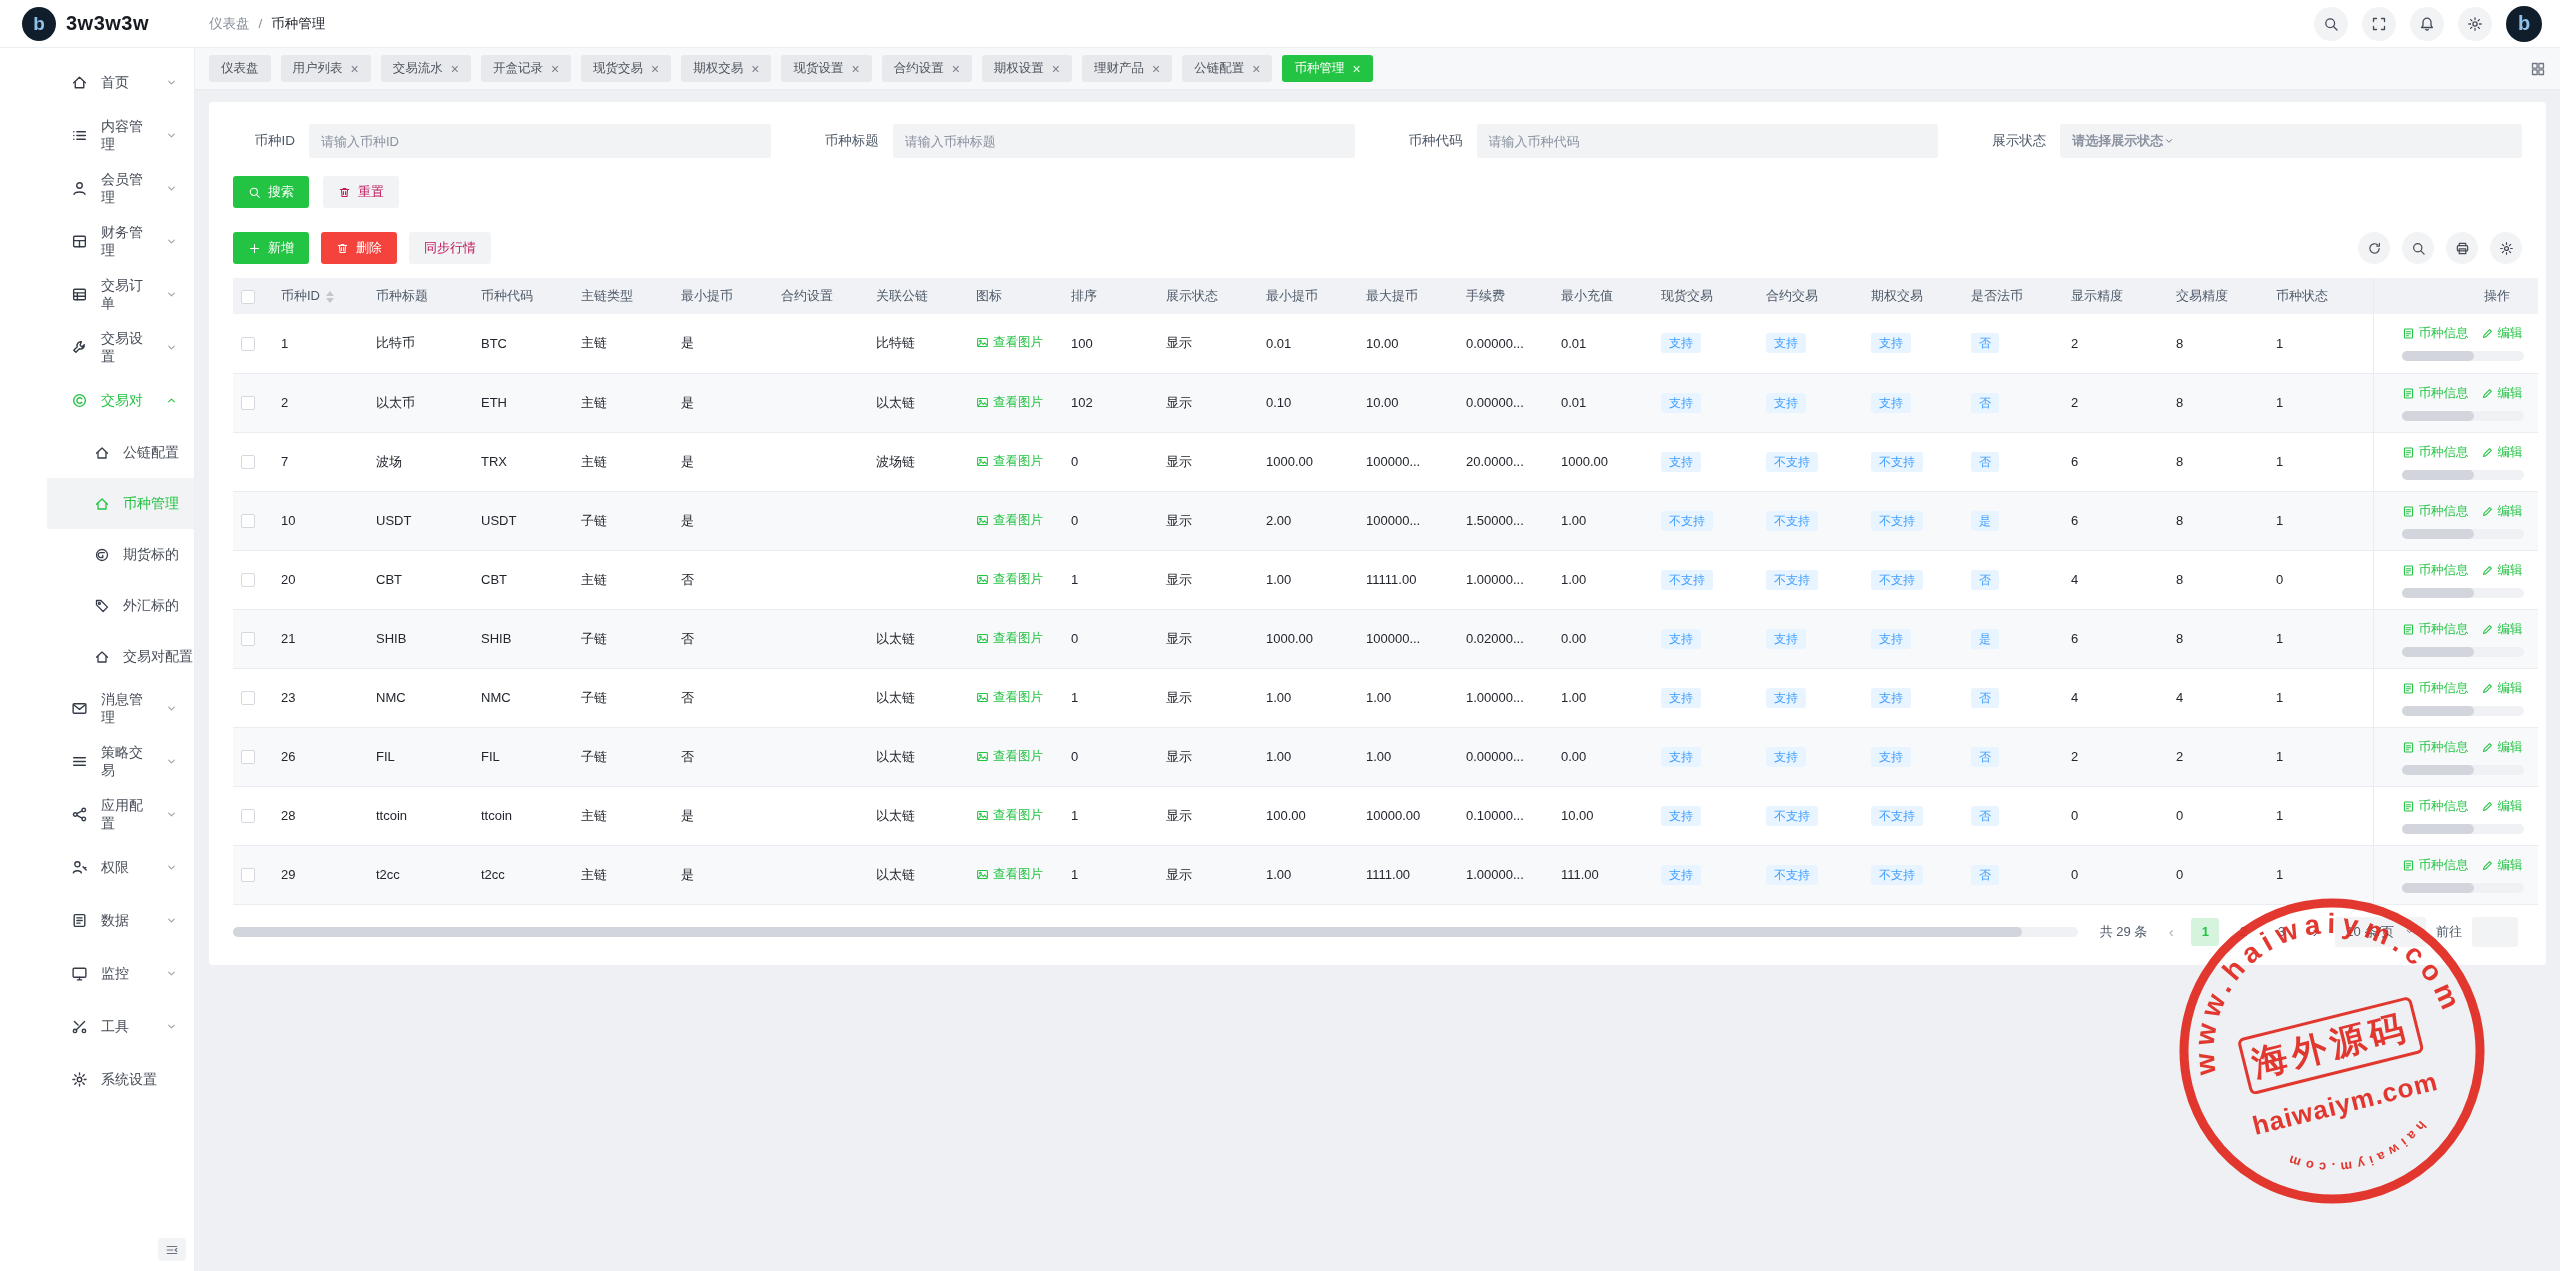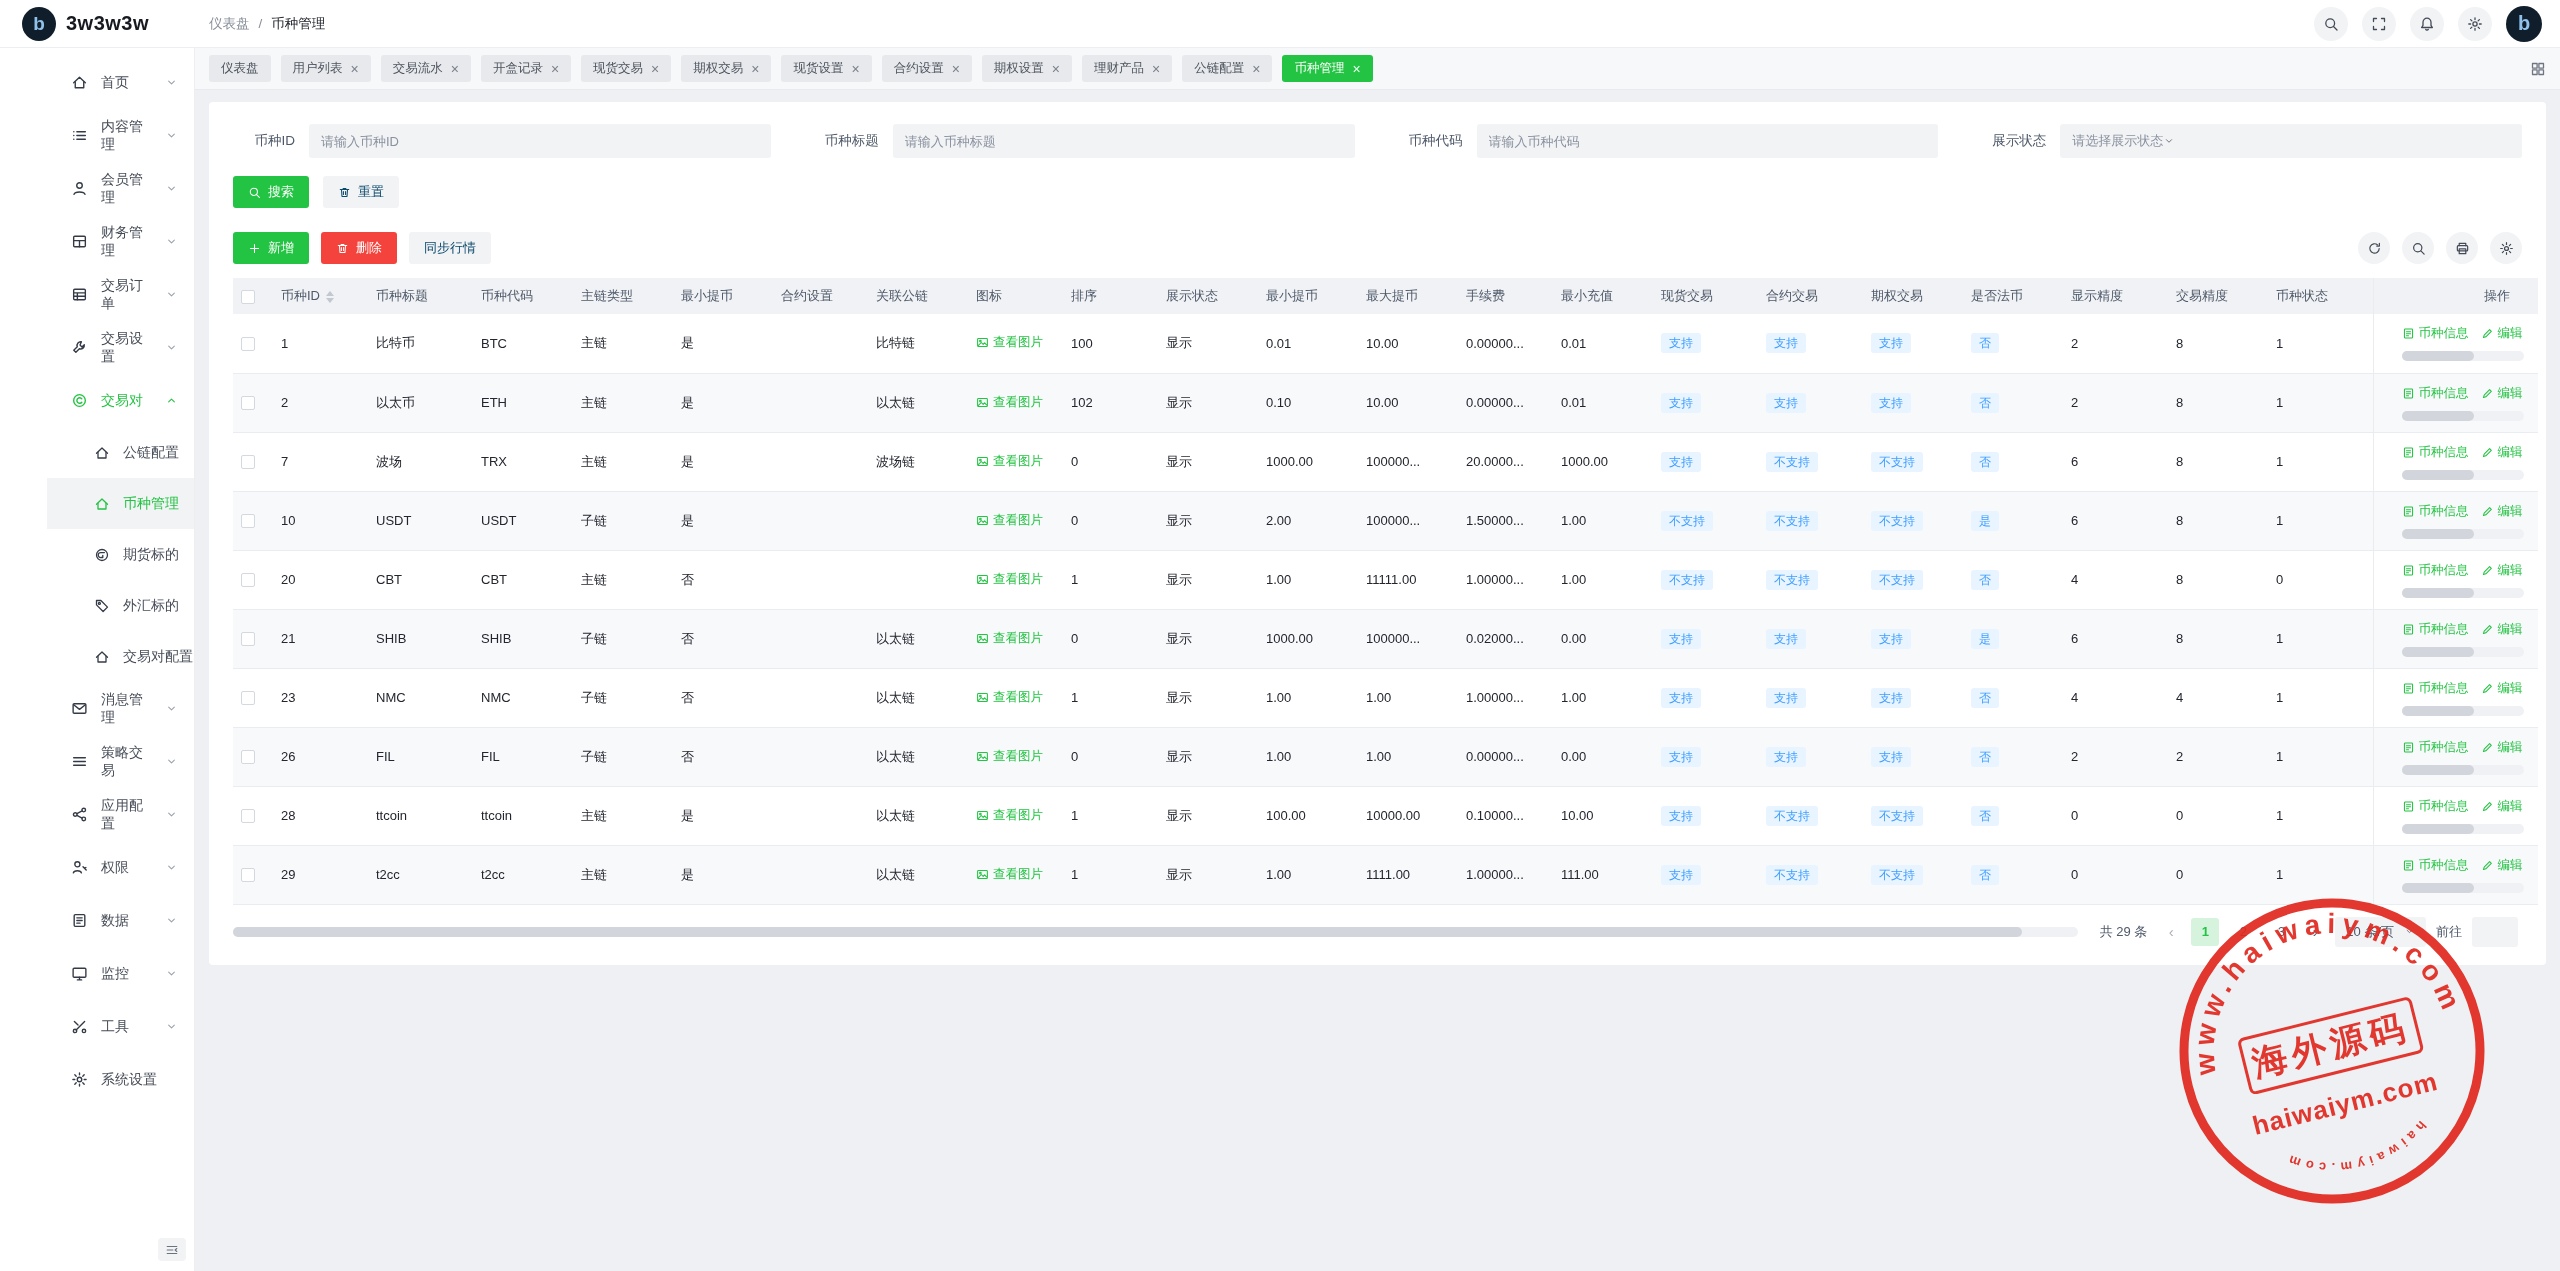--- a/index.html
+++ b/index.html
@@ -54,26 +54,26 @@
   .content { flex: 1; padding: 12px 14px; }
   .card { background: #fff; border-radius: 4px; padding: 22px 24px 18px; }
 
   
   .filter-grid { display: grid; grid-template-columns: repeat(4, 1fr); column-gap: 46px; row-gap: 18px; }
   .fgroup { display: flex; align-items: center; gap: 14px; }
   .flabel { font-size: 13.5px; color: #4e5969; white-space: nowrap; min-width: 62px; text-align: right; }
   .fcontrol { flex: 1; height: 34px; background: #f2f3f5; border: none; border-radius: 3px; display: flex; align-items: center; padding: 0 12px; color: #8a919f; font-size: 13px; font-family: inherit; }
   input.fcontrol { display: block; width: 100%; outline: none; }
   input.fcontrol::placeholder { color: #8a919f; }
-  .fselect { justify-content: flex-start; cursor: pointer; }
+  .fselect { justify-content: flex-start; cursor: pointer; font-weight: bold; }
   .fselect .ic { width: 12px; height: 12px; color: #6b7280; }
 
   
   .search-row { display: flex; justify-content: flex-start; gap: 14px; margin: 18px 0 24px; }
-  .btn { height: 32px; border: none; border-radius: 3px; padding: 0 15px; font-size: 13px; display: inline-flex; align-items: center; gap: 7px; background: #f2f3f5; color: #0c4a6e; cursor: pointer; font-family: inherit; white-space: nowrap; }
+  .btn { height: 32px; border: none; border-radius: 3px; padding: 0 15px; font-size: 13px; display: inline-flex; align-items: center; gap: 7px; background: #f2f3f5; color: #be185d; cursor: pointer; font-family: inherit; white-space: nowrap; }
   .btn .ic { width: 13px; height: 13px; }
   .btn.green { background: #23c343; color: #fff; }
   .btn.red { background: #f4433c; color: #fff; }
 
   .toolbar { display: flex; align-items: center; gap: 12px; margin-bottom: 14px; }
   .toolbar .spacer { flex: 1; }
   .toolbar .icirc { width: 32px; height: 32px; }
   .toolbar .icirc .ic { width: 15px; height: 15px; }
 
   

